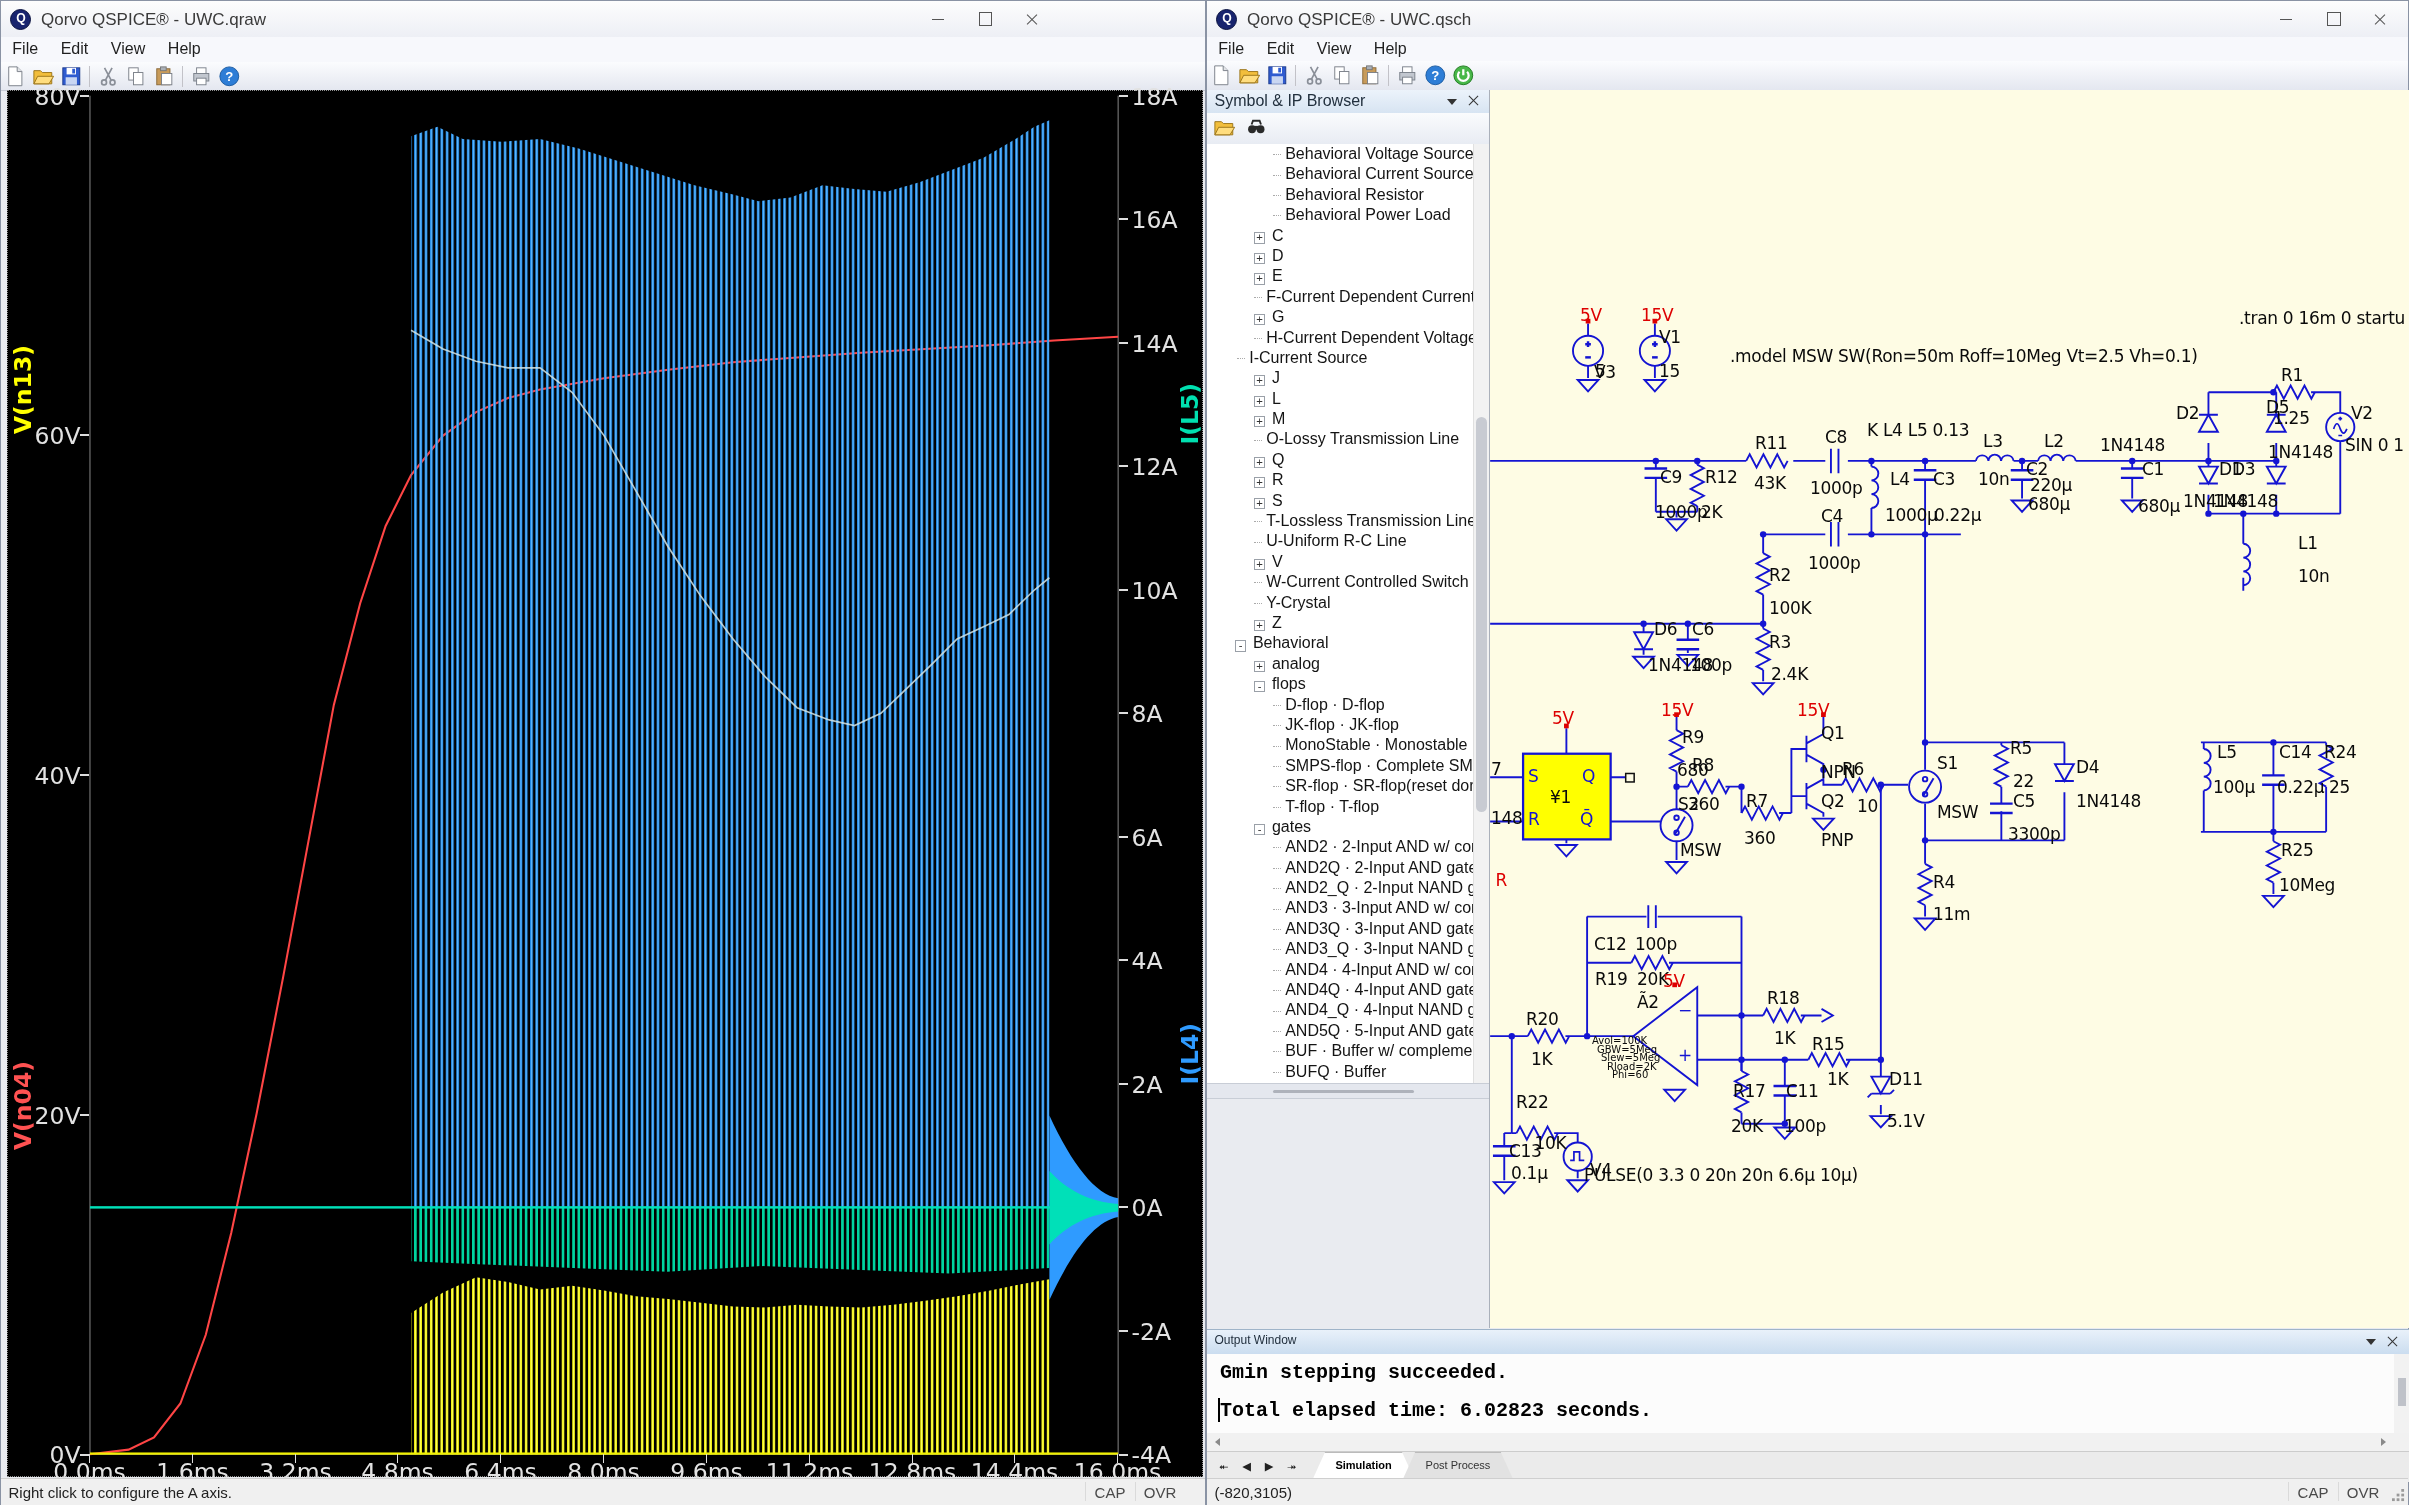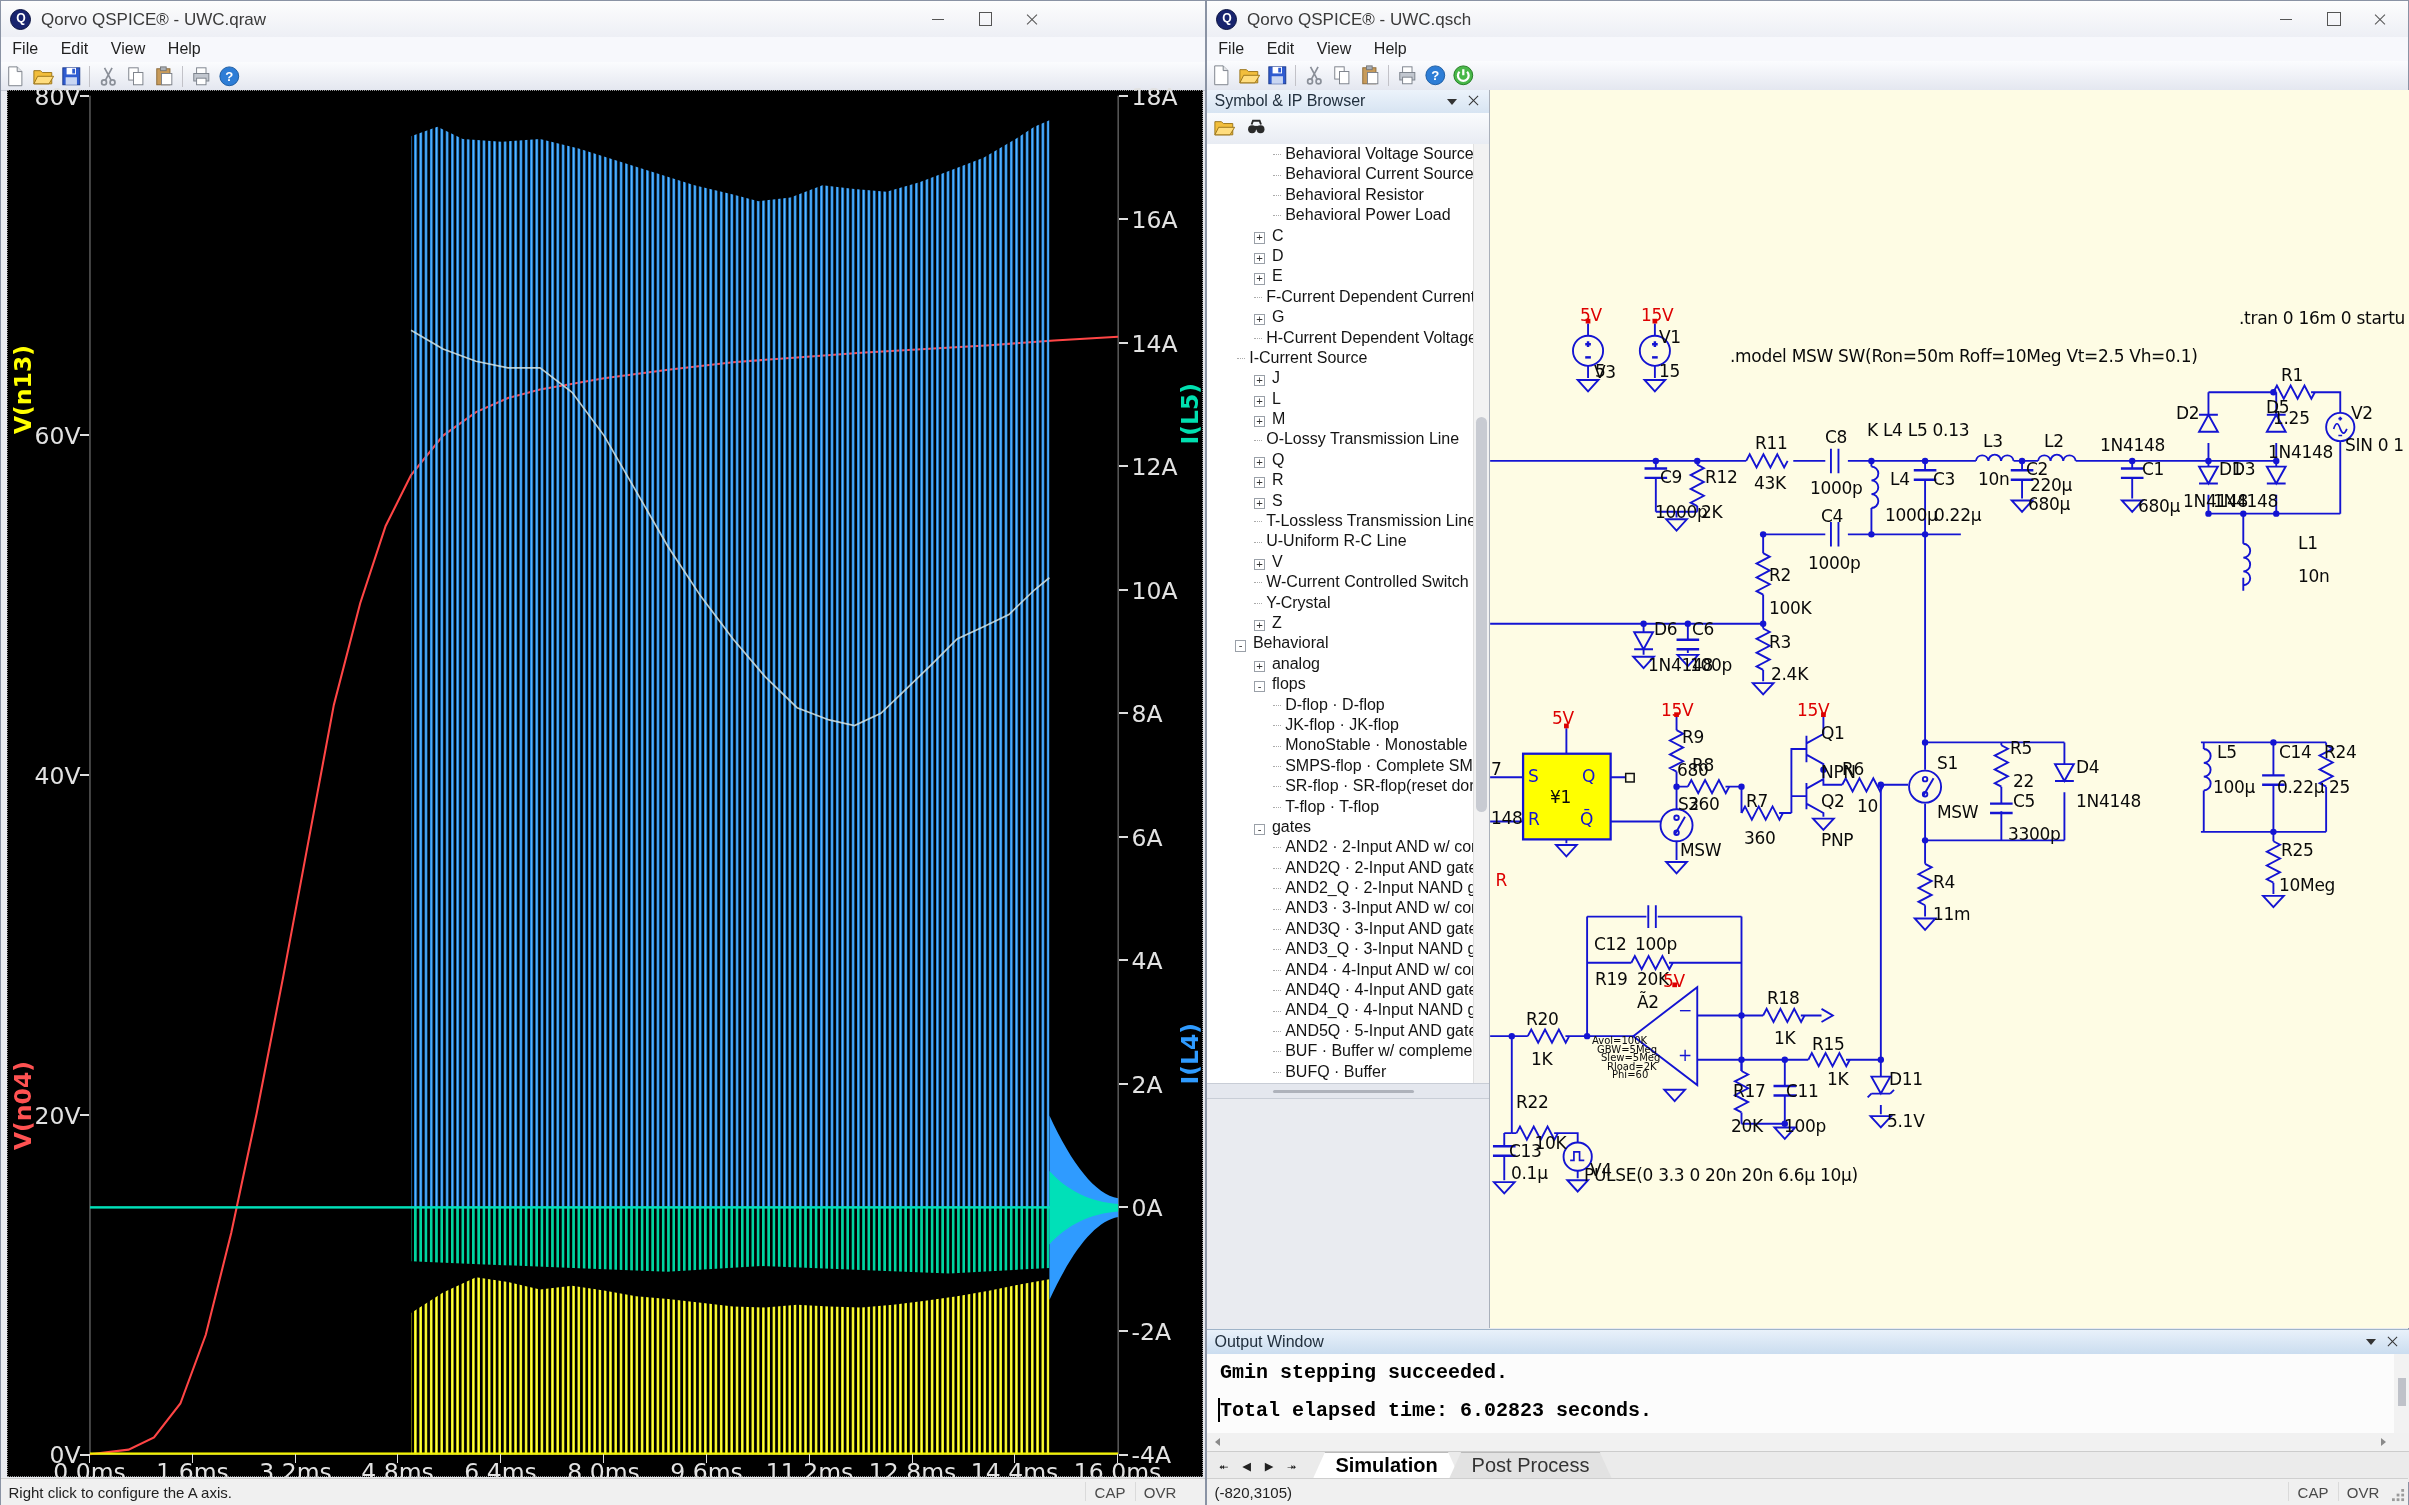--- a/index.html
+++ b/index.html
@@ -48,30 +48,30 @@
   #preview{position:absolute;left:0;top:1096px;width:282px;height:232px;background:#FDFBE7;background-image:radial-gradient(#A2A293 1.1px,transparent 1.2px);background-size:22.6px 22.6px;background-position:11.3px 4.7px;overflow:hidden}
   .pvtext{position:absolute;color:#111;font-family:"DejaVu Sans",sans-serif}
   
   #canvas{position:absolute;left:282px;top:89px;width:921px;height:1238px;background:#FEFCE4;border-left:0.9px solid #AAB0BA;overflow:hidden}
   .schlabel{position:absolute;font-size:17px;color:#0A0A0A;white-space:pre;font-family:"DejaVu Sans",sans-serif;letter-spacing:-0.3px}
   .lr{color:#DD0000}
   .lb{color:#1414D2}
   .ls{font-size:10px;letter-spacing:0}
   
   #outwin{position:absolute;left:0;top:1328px;width:1203px;height:153px;background:#F0F0F0}
-  #ohead{position:absolute;left:0;top:0;width:1203px;height:24.5px;background:linear-gradient(#E9F1FA,#C9DCEF);border-top:0.9px solid #9FB4C9;border-bottom:0.9px solid #A9BBCE;font-size:16px;color:#22303E}
+  #ohead{position:absolute;left:0;top:0;width:1203px;height:24.5px;background:linear-gradient(#E9F1FA,#C9DCEF);border-top:0.9px solid #9FB4C9;border-bottom:0.9px solid #A9BBCE;font-size:12px;color:#22303E}
   #obody{position:absolute;left:0;top:24.5px;width:1187px;height:79px;background:#FCFCFC;border-bottom:0.9px solid #D5D5D5}
   .oline{position:absolute;left:13px;font-family:"Liberation Mono",monospace;font-weight:bold;font-size:20px;color:#000;white-space:pre}
   #ovscroll{position:absolute;left:1187px;top:24.5px;width:16px;height:79px;background:#F2F2F2}
   #ovthumb{position:absolute;left:3.8px;top:24.5px;width:8.5px;height:28px;background:#BFC2C9}
   #ohscroll{position:absolute;left:0;top:104px;width:1203px;height:19px;background:#F1F1F1;border-bottom:0.9px solid #DDD}
   .harr{position:absolute;top:4.7px;width:0;height:0;border-top:4.7px solid transparent;border-bottom:4.7px solid transparent}
   #otabs{position:absolute;left:0;top:122px;width:1203px;height:30px;background:#EBEBEB;border-top:0.9px solid #CCC}
   .navbtn{display:inline-block;width:22.6px;height:22.6px;margin-top:2.8px;text-align:center;font-size:11.3px;color:#222;line-height:22.6px}
-  .tab{display:inline-block;height:26px;line-height:24.5px;padding:0 22.6px;font-size:20px;clip-path:polygon(12.2px 0,calc(100% - 12.2px) 0,100% 100%,0 100%);background:#E2E2E2;color:#333;margin-left:-11.3px;vertical-align:top;border-top:0.9px solid #BBB}
+  .tab{display:inline-block;height:26px;line-height:24.5px;padding:0 22.6px;font-size:11px;clip-path:polygon(12.2px 0,calc(100% - 12.2px) 0,100% 100%,0 100%);background:#E2E2E2;color:#333;margin-left:-11.3px;vertical-align:top;border-top:0.9px solid #BBB}
   .tab.active{background:#FFF;font-weight:bold;color:#000}
   .grip{ }
 </style>
 </head>
 <body>
 
 <svg width="0" height="0" style="position:absolute">
   <defs>
     <symbol id="i-new" viewBox="0 0 24 24">
         <path d="M5,2 h9 l5,5 v15 h-14 z" fill="#FFF" stroke="#7A7F88"></path>

